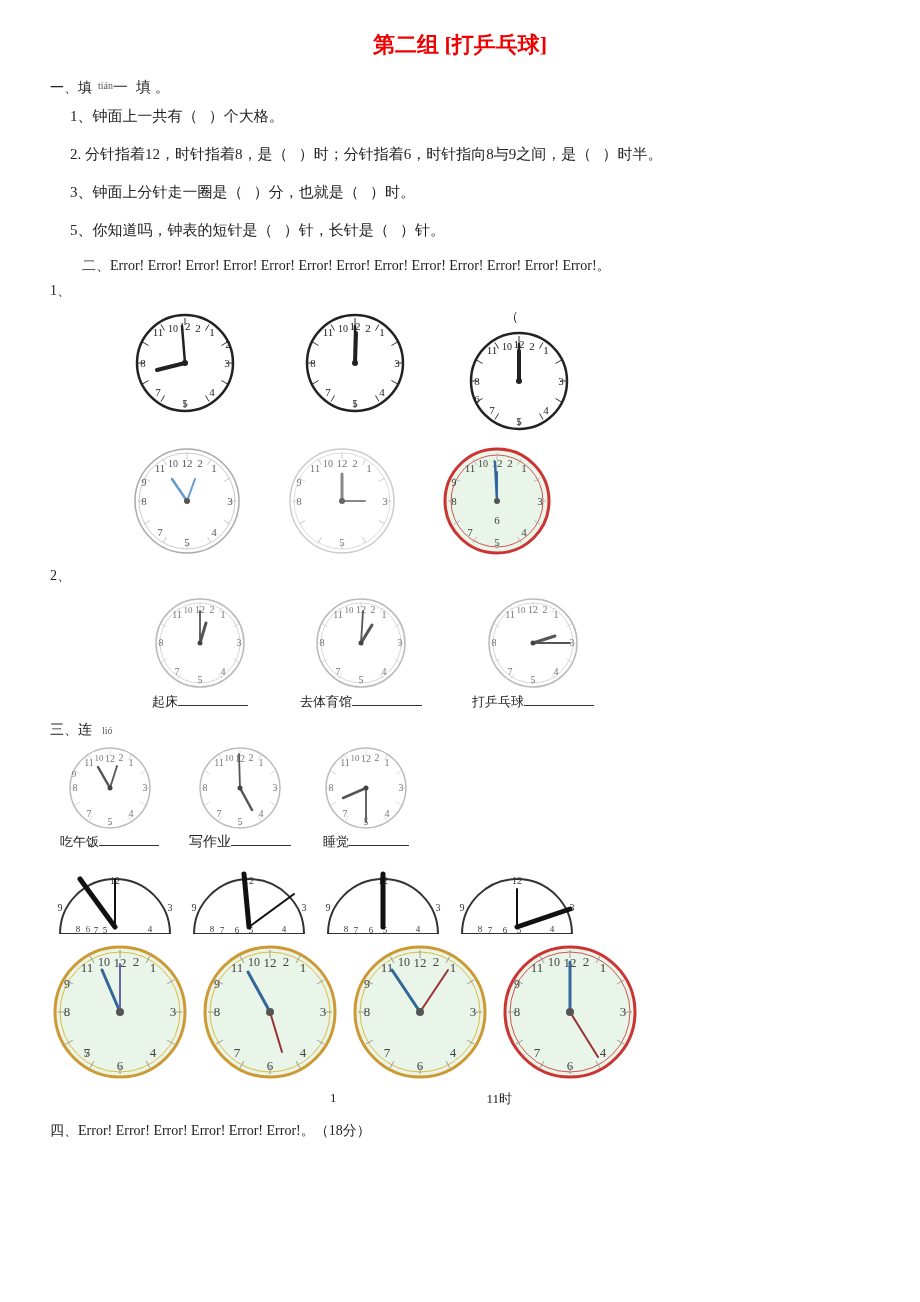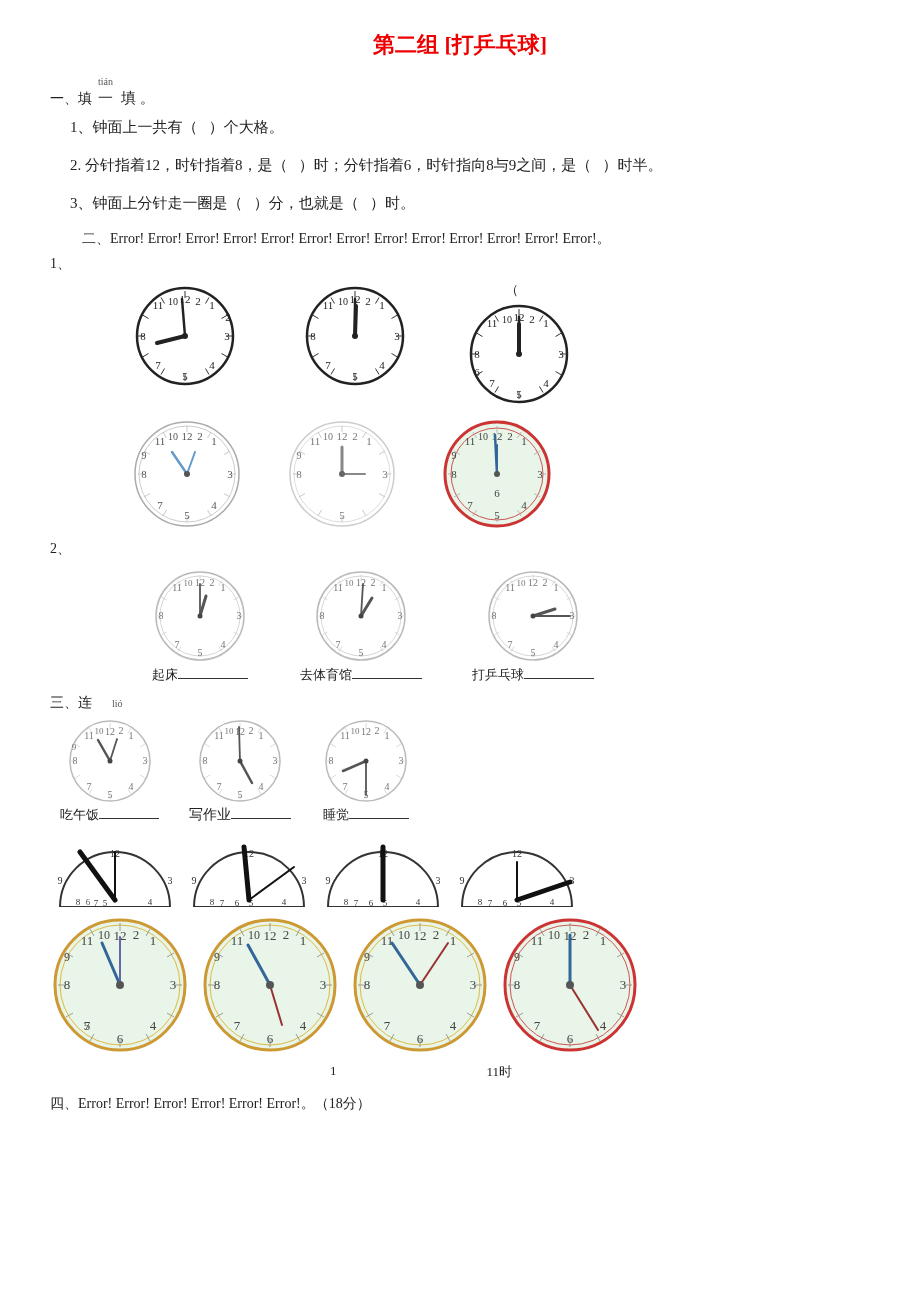--- a/index.html
+++ b/index.html
@@ -61,35 +61,38 @@
     }
   </style>
 </head>
 <body>
 
 <div class="title">第二组 [打乒乓球]</div>
 
 <div>
   <div style="display:flex;align-items:flex-end;gap:4px;margin-bottom:4px;">
     <span style="font-size:14px;">一、填</span>
-    <span style="display:inline-flex;flex-direction:column;align-items:center;margin:0 2px;">
+    <span style="display:inline-flex;flex-direction:row;align-items:center;margin:0 2px;">
       <span class="pinyin" style="font-size:10px;">tián</span>
       <span>一</span>
     </span>
     <span style="margin-left:2px;">填 。</span>
   </div>
 
   <div class="question-block">
     1、钟面上一共有（&nbsp;&nbsp;&nbsp;）个大格。
   </div>
   <div class="question-block">
     2. 分针指着12，时针指着8，是（&nbsp;&nbsp;&nbsp;）时；分针指着6，时针指向8与9之间，是（&nbsp;&nbsp;&nbsp;）时半。
   </div>
   <div class="question-block">
     3、钟面上分针走一圈是（&nbsp;&nbsp;&nbsp;）分，也就是（&nbsp;&nbsp;&nbsp;）时。
+  </div>
+  <div class="question-block">
+    5、你知道吗，钟表的短针是（&nbsp;&nbsp;&nbsp;）针，长针是（&nbsp;&nbsp;&nbsp;）针。
   </div>
 </div>
 
 <div style="margin-top:8px;margin-left:32px;">
   <div class="section-two">二、Error! Error! Error! Error! Error! Error! Error! Error! Error! Error! Error! Error! Error!。</div>
 </div>
 
 <div style="font-size:14px;margin:4px 0;">1、</div>
 
 <div class="clock-row" style="justify-content:flex-start;gap:60px;margin-left:80px;">
@@ -422,21 +425,21 @@
       <text x="62" y="20" text-anchor="middle" font-size="10" fill="#777">2</text>
 
       <line x1="50" y1="50" x2="72" y2="43" stroke="#555" stroke-width="3" stroke-linecap="round"></line>
       <line x1="50" y1="50" x2="87" y2="50" stroke="#555" stroke-width="1.8" stroke-linecap="round"></line>
       <circle cx="50" cy="50" r="2.5" fill="#444"></circle>
     </svg>
     <div class="clock-label">打乒乓球<span class="connect-blank"></span></div>
   </div>
 </div>
 
-<div style="display:flex;align-items:baseline;gap:20px;margin:10px 0 4px 0;">
+<div style="display:flex;align-items:baseline;gap:10px;margin:10px 0 4px 0;">
   <span style="font-size:14px;">三、连</span>
   <span style="font-size:10px;color:#555;">lió</span>
 </div>
 
 <div style="display:flex;align-items:flex-start;gap:30px;margin-left:10px;">
 
   <div style="display:flex;flex-direction:column;align-items:center;">
     <svg width="90" height="90" viewBox="0 0 90 90">
       <circle cx="45" cy="45" r="40" fill="white" stroke="#bbb" stroke-width="1.5"></circle>
       <g stroke="#ccc" stroke-width="0.7">

